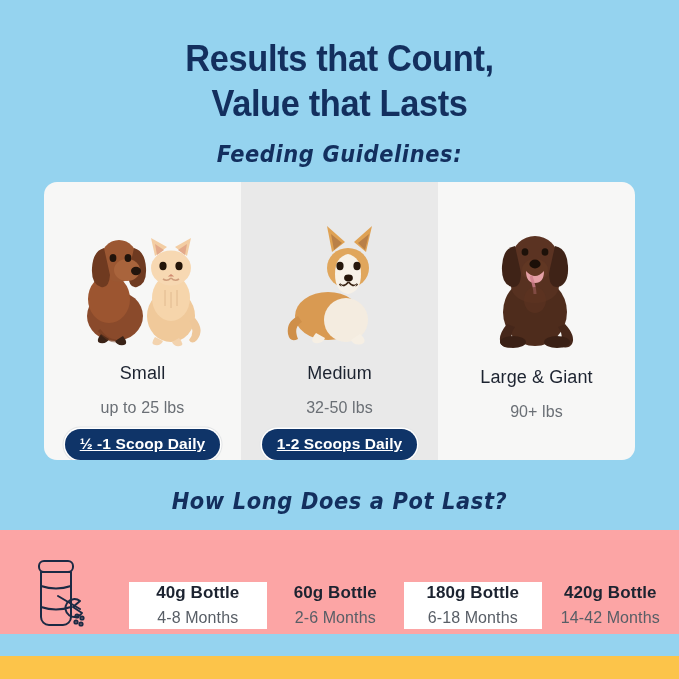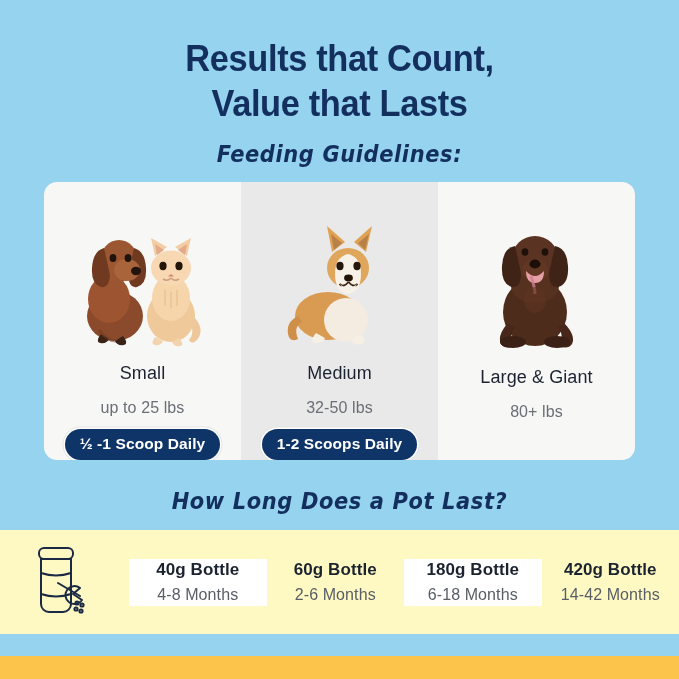--- a/index.html
+++ b/index.html
@@ -110,32 +110,33 @@
     margin-top: 11px;
     background: #0f3468;
     color: #ffffff;
     font-size: 15.5px;
     font-weight: bold;
     letter-spacing: 0.1px;
     border-radius: 999px;
     padding: 6px 15px 7px 15px;
     white-space: nowrap;
     box-shadow: 0 0 0 1.5px #ffffff, 0 0 0 2.5px #e3e5e6;
+    text-decoration: underline;
   }
 
   
   .potband {
     position: absolute;
     left: 0;
     top: 530px;
     width: 679px;
     height: 104px;
-    background: #fef9c3;
-    display: flex;
-    align-items: center;
+    background: #fca5a5;
+    display: flex;
+    align-items: flex-end;
   }
   .pot-icon-cell {
     width: 129px;
     display: flex;
     align-items: center;
     justify-content: center;
   }
   .pot-cell {
     flex: 1 1 0;
     display: flex;
@@ -270,21 +271,21 @@
           <ellipse cx="62" cy="70" rx="13" ry="11" fill="#613723"></ellipse>
           <ellipse cx="62" cy="64" rx="5.6" ry="4.4" fill="#1b0f08"></ellipse>
           <ellipse cx="52" cy="52" rx="3.4" ry="3.8" fill="#1d1109"></ellipse>
           <ellipse cx="72" cy="52" rx="3.4" ry="3.8" fill="#1d1109"></ellipse>
           <path d="M53 71 q9 10 18 0 q0 12 -9 12 q-9 0 -9 -12 z" fill="#e5a0a6"></path>
           <path d="M58 76 q4 12 4 18" stroke="#d07f8d" stroke-width="3" fill="none" opacity=".8"></path>
           <ellipse cx="62" cy="100" rx="11" ry="13" fill="#5d3322" opacity=".6"></ellipse>
         </svg>
       </div>
       <div class="size-label">Large &amp; Giant</div>
-      <div class="size-weight">80+ lbs</div>
+      <div class="size-weight">90+ lbs</div>
     </div>
   </div>
 
   <div class="script-heading potlast">How Long Does a Pot Last?</div>
 
   <div class="potband">
 
     <div class="pot-icon-cell">
       <svg width="74" height="78" viewBox="0 0 74 78" aria-hidden="true">
         <g fill="none" stroke="#1b2a44" stroke-width="2" stroke-linecap="round" stroke-linejoin="round">

